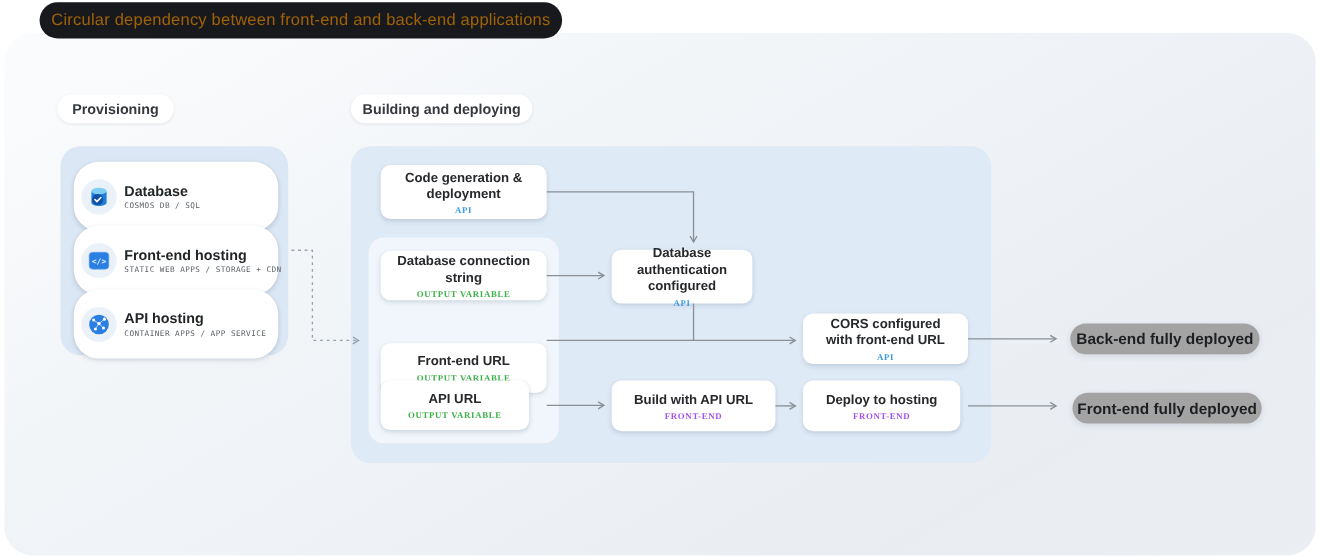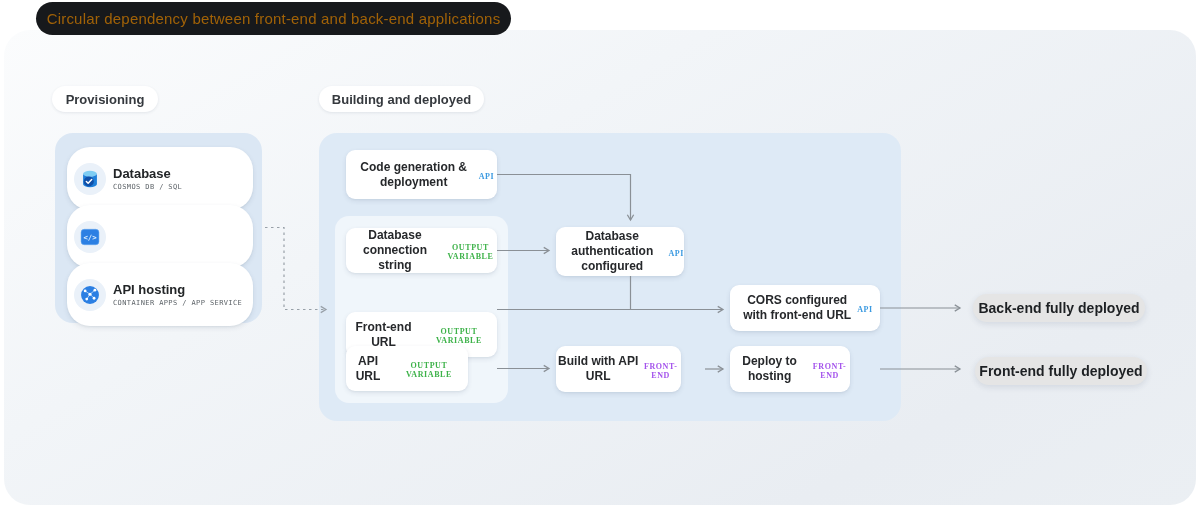--- a/index.html
+++ b/index.html
@@ -38,62 +38,62 @@
     box-shadow: 0 2px 5px rgba(40,60,90,.10), 0 1px 2px rgba(40,60,90,.06); }
   .prov-icon-wrap { width: 32px; height: 32px; border-radius: 50%; background: #eaf1f9;
     margin-left: 7px; display: flex; align-items: center; justify-content: center; flex: 0 0 auto; }
   .prov-text { margin-left: 7px; display: flex; flex-direction: column; }
   .prov-title { font-size: 13px; font-weight: 700; color: #222527; line-height: 15px; }
   .prov-sub { font-family: "DejaVu Sans Mono", monospace; font-size: 7px; letter-spacing: .4px;
     color: #5d6océ368; color: #5d6368; margin-top: 2px; white-space: nowrap; }
 
   
   .flow-card { position: absolute; background: #ffffff; border-radius: 9px;
-    display: flex; flex-direction: row; align-items: center; justify-content: center;
+    display: flex; flex-direction: column; align-items: center; justify-content: center;
     box-shadow: 0 2px 5px rgba(40,60,90,.10), 0 1px 2px rgba(40,60,90,.05); text-align: center; }
   .flow-title { font-size: 12px; font-weight: 600; color: #26282b; line-height: 15px; }
   .flow-tag { font-family: Liberation Serif, serif; font-size: 8px; letter-spacing: .6px;
     margin-top: 3px; font-weight: 700; }
   .tag-api { color: #3b9ae1; }
   .tag-output { color: #3db249; }
   .tag-frontend { color: #a352ec; }
 
   #card-codegen { left: 346px; top: 150px; width: 151px; height: 49px; }
   #card-dbconn  { left: 346px; top: 228px; width: 151px; height: 45px; }
   #card-feurl   { left: 346px; top: 287px; width: 151px; height: 45px; margin-top: 25px; }
-  #card-apiurl  { left: 346px; top: 346px; width: 122px; height: 45px; }
+  #card-apiurl  { left: 346px; top: 346px; width: 135px; height: 45px; }
   #card-dbauth  { left: 556px; top: 227px; width: 128px; height: 49px; }
   #card-cors    { left: 730px; top: 285px; width: 150px; height: 46px; }
-  #card-build   { left: 556px; top: 346px; width: 125px; height: 46px; }
-  #card-deploy  { left: 730px; top: 346px; width: 120px; height: 46px; }
+  #card-build   { left: 556px; top: 346px; width: 149px; height: 46px; }
+  #card-deploy  { left: 730px; top: 346px; width: 143px; height: 46px; }
   #card-codegen .flow-title { max-width: 130px; }
   #card-dbauth .flow-title { max-width: 140px; }
   #card-cors .flow-title { max-width: 120px; }
 
   
-  .result-pill { position: absolute; height: 28px; background: #e5e5e5; border-radius: 15px;
+  .result-pill { position: absolute; height: 28px; background: #a3a3a3; border-radius: 15px;
     display: flex; align-items: center; justify-content: center; font-size: 14px;
     font-weight: 600; color: #1d2023; box-shadow: 0 2px 6px rgba(40,60,90,.12); }
   #result-backend { left: 973px; top: 294px; width: 172px; }
   #result-frontend { left: 975px; top: 357px; width: 172px; }
 
   
   #connectors { position: absolute; left: 0; top: 0; width: 1200px; height: 507px;
     pointer-events: none; z-index: 2; }
 </style>
 </head>
 <body>
 
 <div id="stage">
   <div id="canvas"></div>
 
   <div class="title-pill">Circular dependency between front-end and back-end applications</div>
 
   <div class="section-pill" id="pill-provisioning">Provisioning</div>
-  <div class="section-pill" id="pill-building">Building and deployed</div>
+  <div class="section-pill" id="pill-building">Building and deploying</div>
 
   <div class="panel" id="panel-left"></div>
   <div class="panel" id="panel-right"></div>
   <div id="panel-outputs"></div>
 
   <div class="prov-card" style="top:147px">
     <div class="prov-icon-wrap">
       <svg width="26" height="26" viewBox="0 0 32 32">
         <ellipse cx="16" cy="9.5" rx="8.5" ry="3.6" fill="#7ecdf3"></ellipse>
         <path d="M7.5,9.5 v13 a8.5,3.6 0 0 0 17,0 v-13 a8.5,3.6 0 0 1 -17,0 z" fill="#1e7fd9"></path>
@@ -107,20 +107,24 @@
     </div>
   </div>
 
   <div class="prov-card" style="top:205px">
     <div class="prov-icon-wrap">
       <svg width="26" height="26" viewBox="0 0 32 32">
         <rect x="5" y="6.5" width="22" height="19" rx="4" fill="#2b7fe3"></rect>
         <rect x="5" y="6.5" width="22" height="19" rx="4" fill="none" stroke="#5ea4ef" stroke-width="1" opacity="0.6"></rect>
         <text x="16" y="19.8" text-anchor="middle" font-family="DejaVu Sans Mono, monospace" font-size="9" font-weight="bold" fill="#d8ecff">&lt;/&gt;</text>
       </svg>
+    </div>
+    <div class="prov-text">
+      <span class="prov-title">Front-end hosting</span>
+      <span class="prov-sub">STATIC WEB APPS / STORAGE + CDN</span>
     </div>
   </div>
 
   <div class="prov-card" style="top:263px">
     <div class="prov-icon-wrap">
       <svg width="26" height="26" viewBox="0 0 32 32">
         <circle cx="16" cy="16" r="11" fill="#2b7fe3"></circle>
         <g stroke="#cfe6ff" stroke-width="1" fill="none" opacity="0.9">
           <path d="M10,11 L16,15 L22,10"></path>
           <path d="M16,15 L12,21 M16,15 L21,20"></path>

